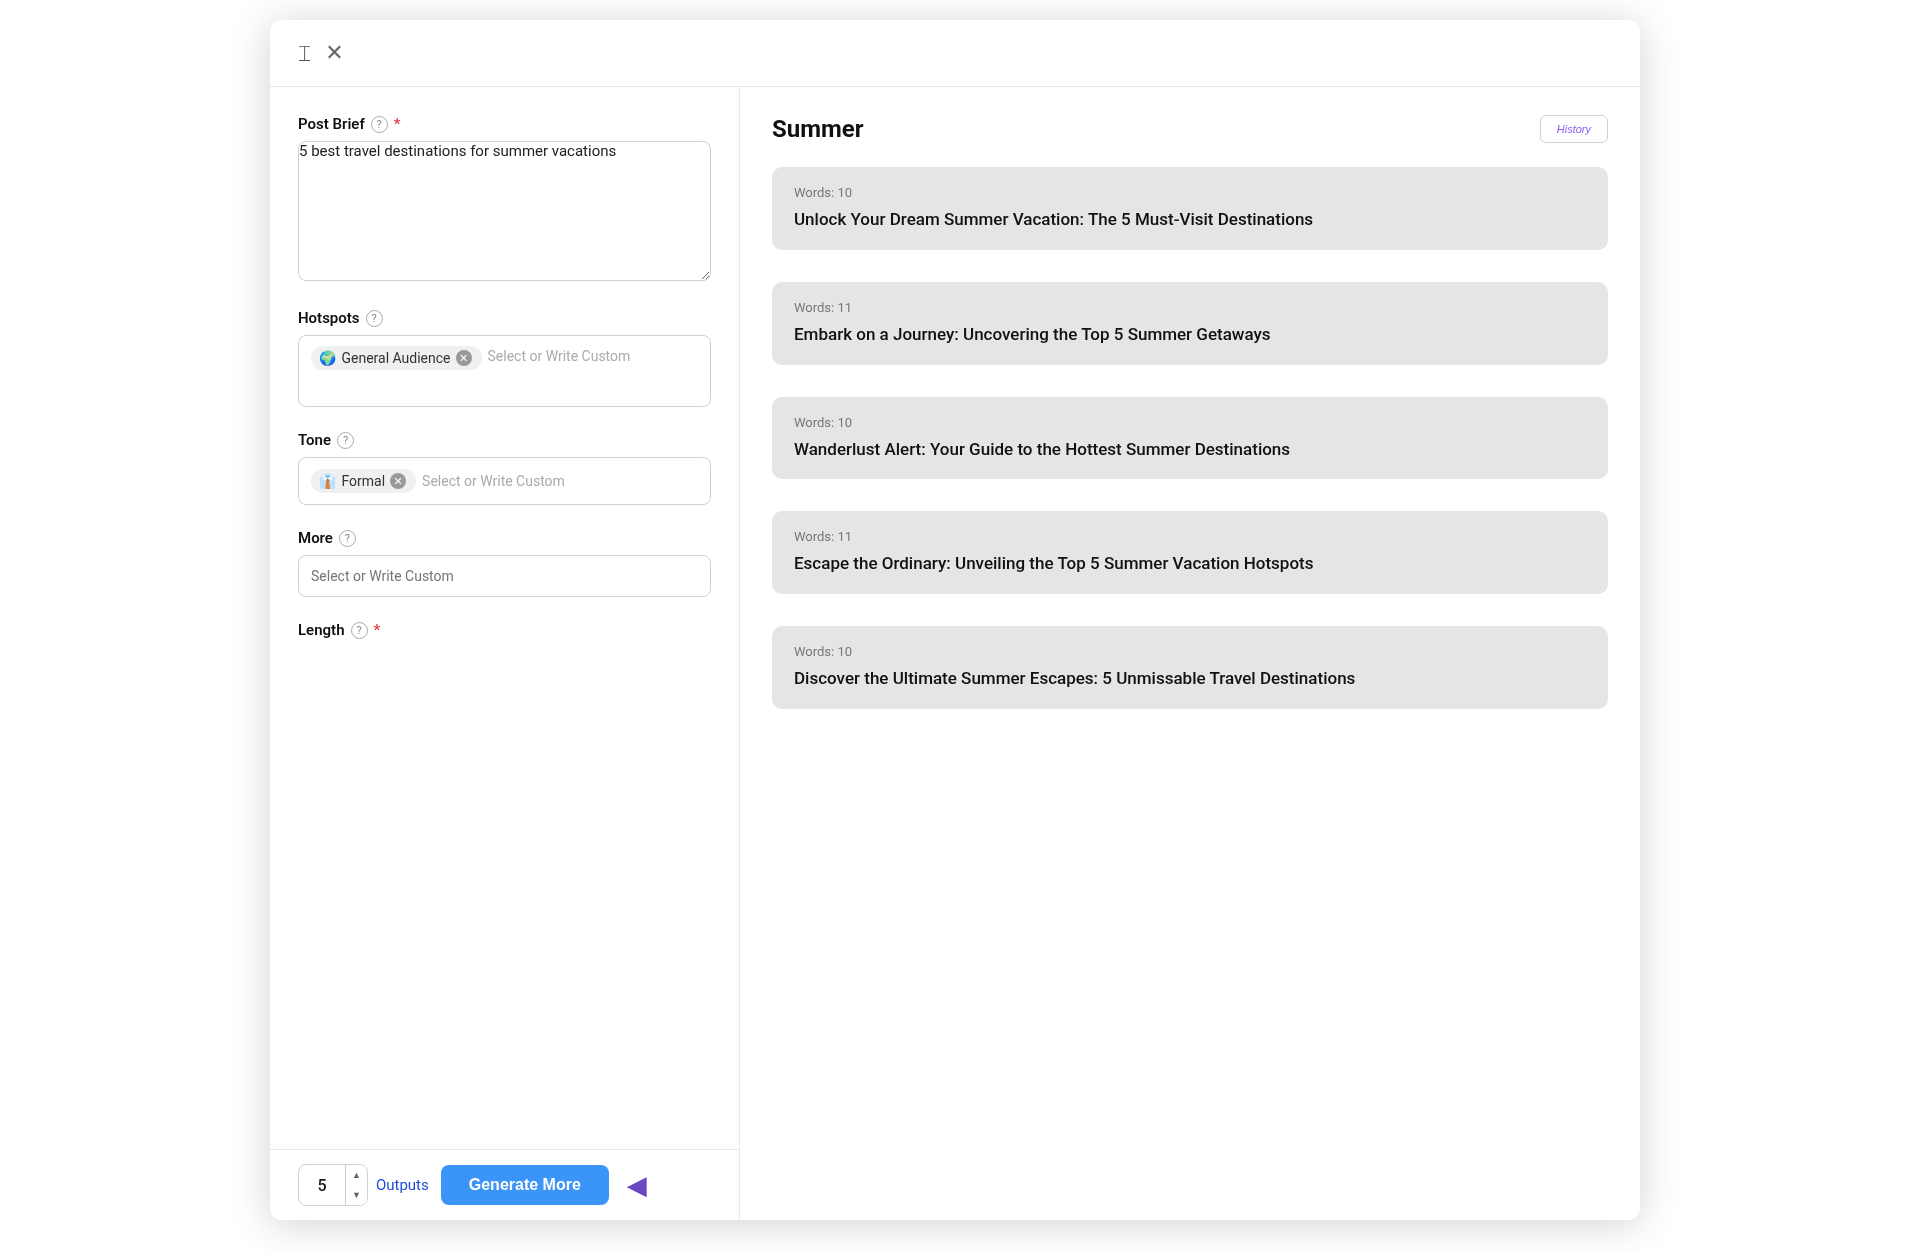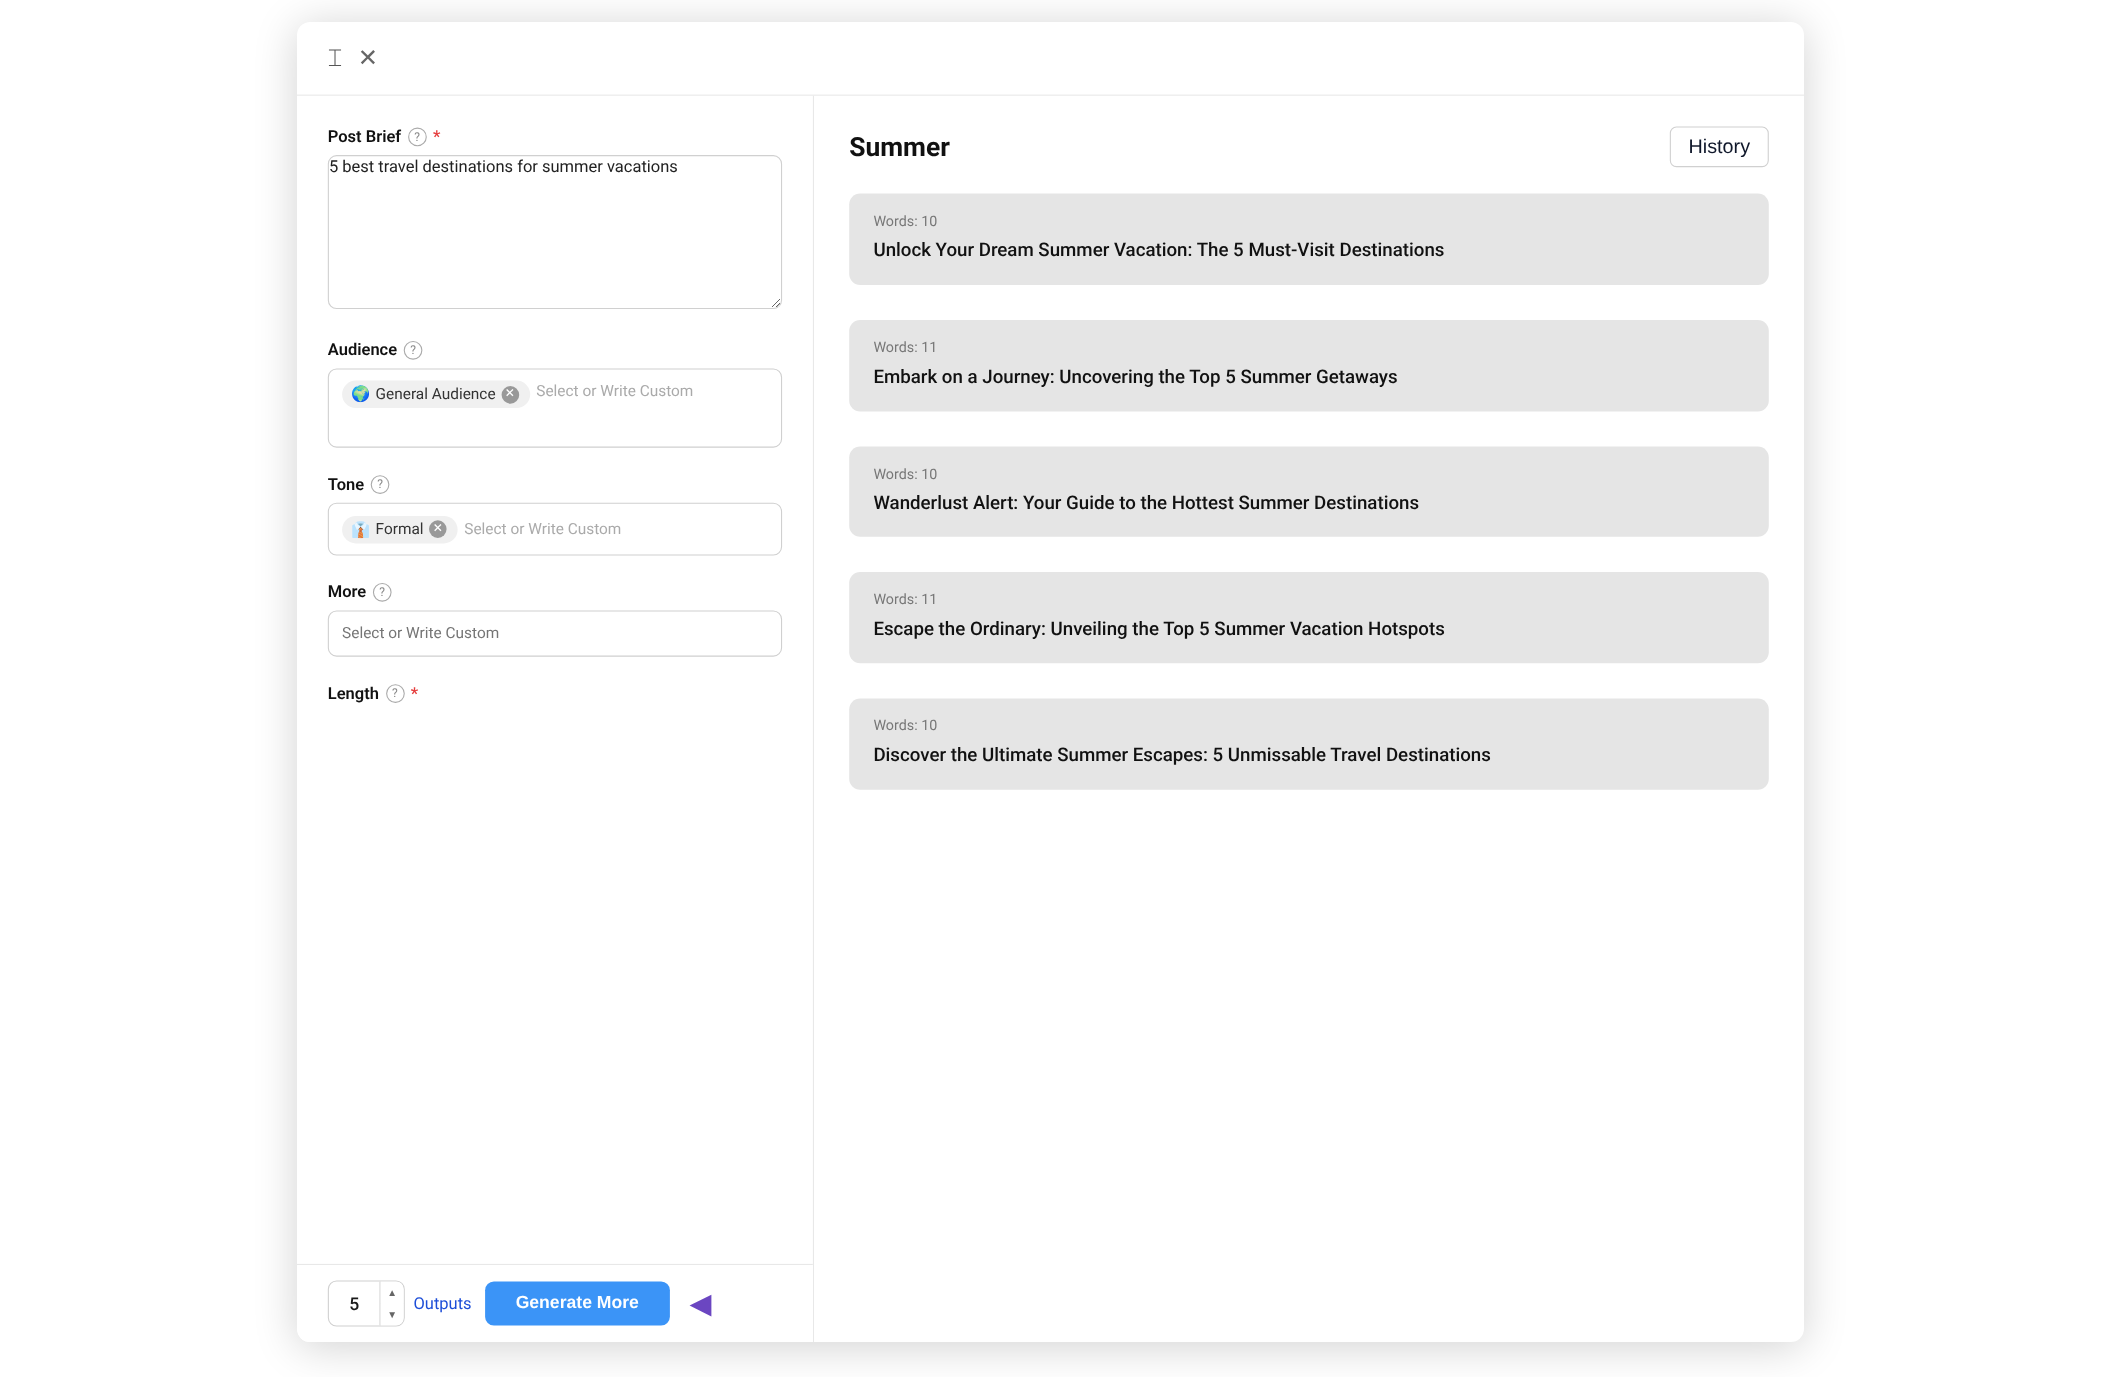--- a/index.html
+++ b/index.html
@@ -278,23 +278,24 @@
       font-size: 24px;
       font-weight: 700;
       color: #111;
     }
 
     .history-btn {
       border: 1.5px solid #d0d0d0;
       background: #fff;
       border-radius: 6px;
       padding: 7px 16px;
-      font-size: 18px;
-      color: #0f172a;
-      cursor: pointer;
+      font-size: 11px;
+      color: #8b5cf6;
+      cursor: pointer;
+      font-style: italic;
     }
 
     .output-card {
       background: #e5e5e5;
       border-radius: 10px;
       padding: 18px 22px;
       margin-bottom: 32px;
     }
 
     .output-card-words {
@@ -328,21 +329,21 @@
         <div class="field-label">
           <span>Post Brief</span>
           <span class="help-icon">?</span>
           <span class="required-star">*</span>
         </div>
         <textarea class="textarea-field" style="">5 best travel destinations for summer vacations</textarea>
       </div>
 
       <div class="field-group">
         <div class="field-label">
-          <span>Audience</span>
+          <span>Hotspots</span>
           <span class="help-icon">?</span>
         </div>
         <div class="tag-input-box">
           <span class="tag">
             <span>🌍</span>
             <span>General Audience</span>
             <button class="tag-remove">✕</button>
           </span>
           <span class="tag-placeholder">Select or Write Custom</span>
         </div>

